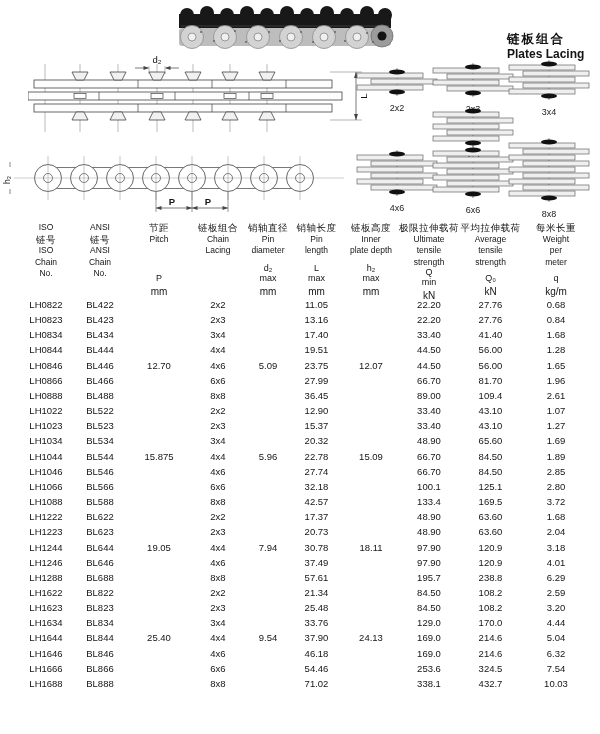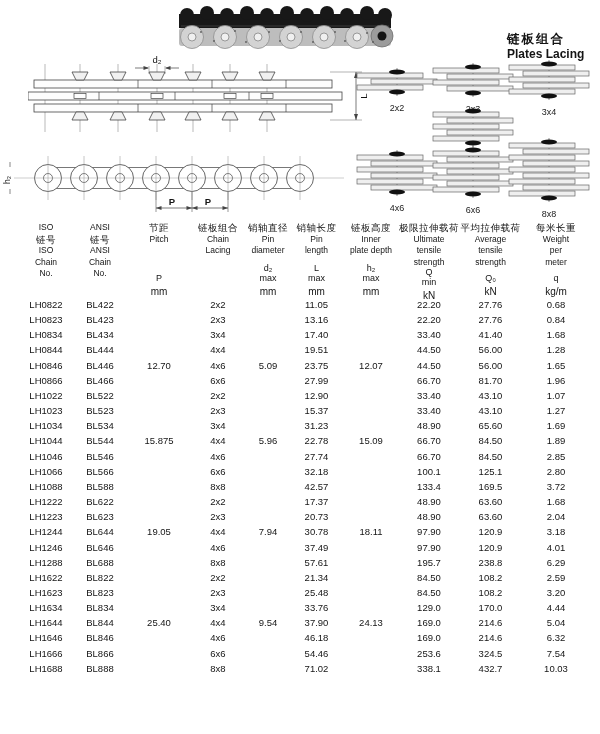--- a/index.html
+++ b/index.html
@@ -516,20 +516,32 @@
           <td></td>
           <td>6x6</td>
           <td></td>
           <td>27.99</td>
           <td></td>
           <td>66.70</td>
           <td>81.70</td>
           <td>1.96</td>
         </tr>
         <tr>
+          <td>LH0888</td>
+          <td>BL488</td>
+          <td></td>
+          <td>8x8</td>
+          <td></td>
+          <td>36.45</td>
+          <td></td>
+          <td>89.00</td>
+          <td>109.4</td>
+          <td>2.61</td>
+        </tr>
+        <tr>
           <td>LH1022</td>
           <td>BL522</td>
           <td></td>
           <td>2x2</td>
           <td></td>
           <td>12.90</td>
           <td></td>
           <td>33.40</td>
           <td>43.10</td>
           <td>1.07</td>
@@ -545,21 +557,21 @@
           <td>33.40</td>
           <td>43.10</td>
           <td>1.27</td>
         </tr>
         <tr>
           <td>LH1034</td>
           <td>BL534</td>
           <td></td>
           <td>3x4</td>
           <td></td>
-          <td>31.23</td>
+          <td>20.32</td>
           <td></td>
           <td>48.90</td>
           <td>65.60</td>
           <td>1.69</td>
         </tr>
         <tr>
           <td>LH1044</td>
           <td>BL544</td>
           <td>15.875</td>
           <td>4x4</td>

